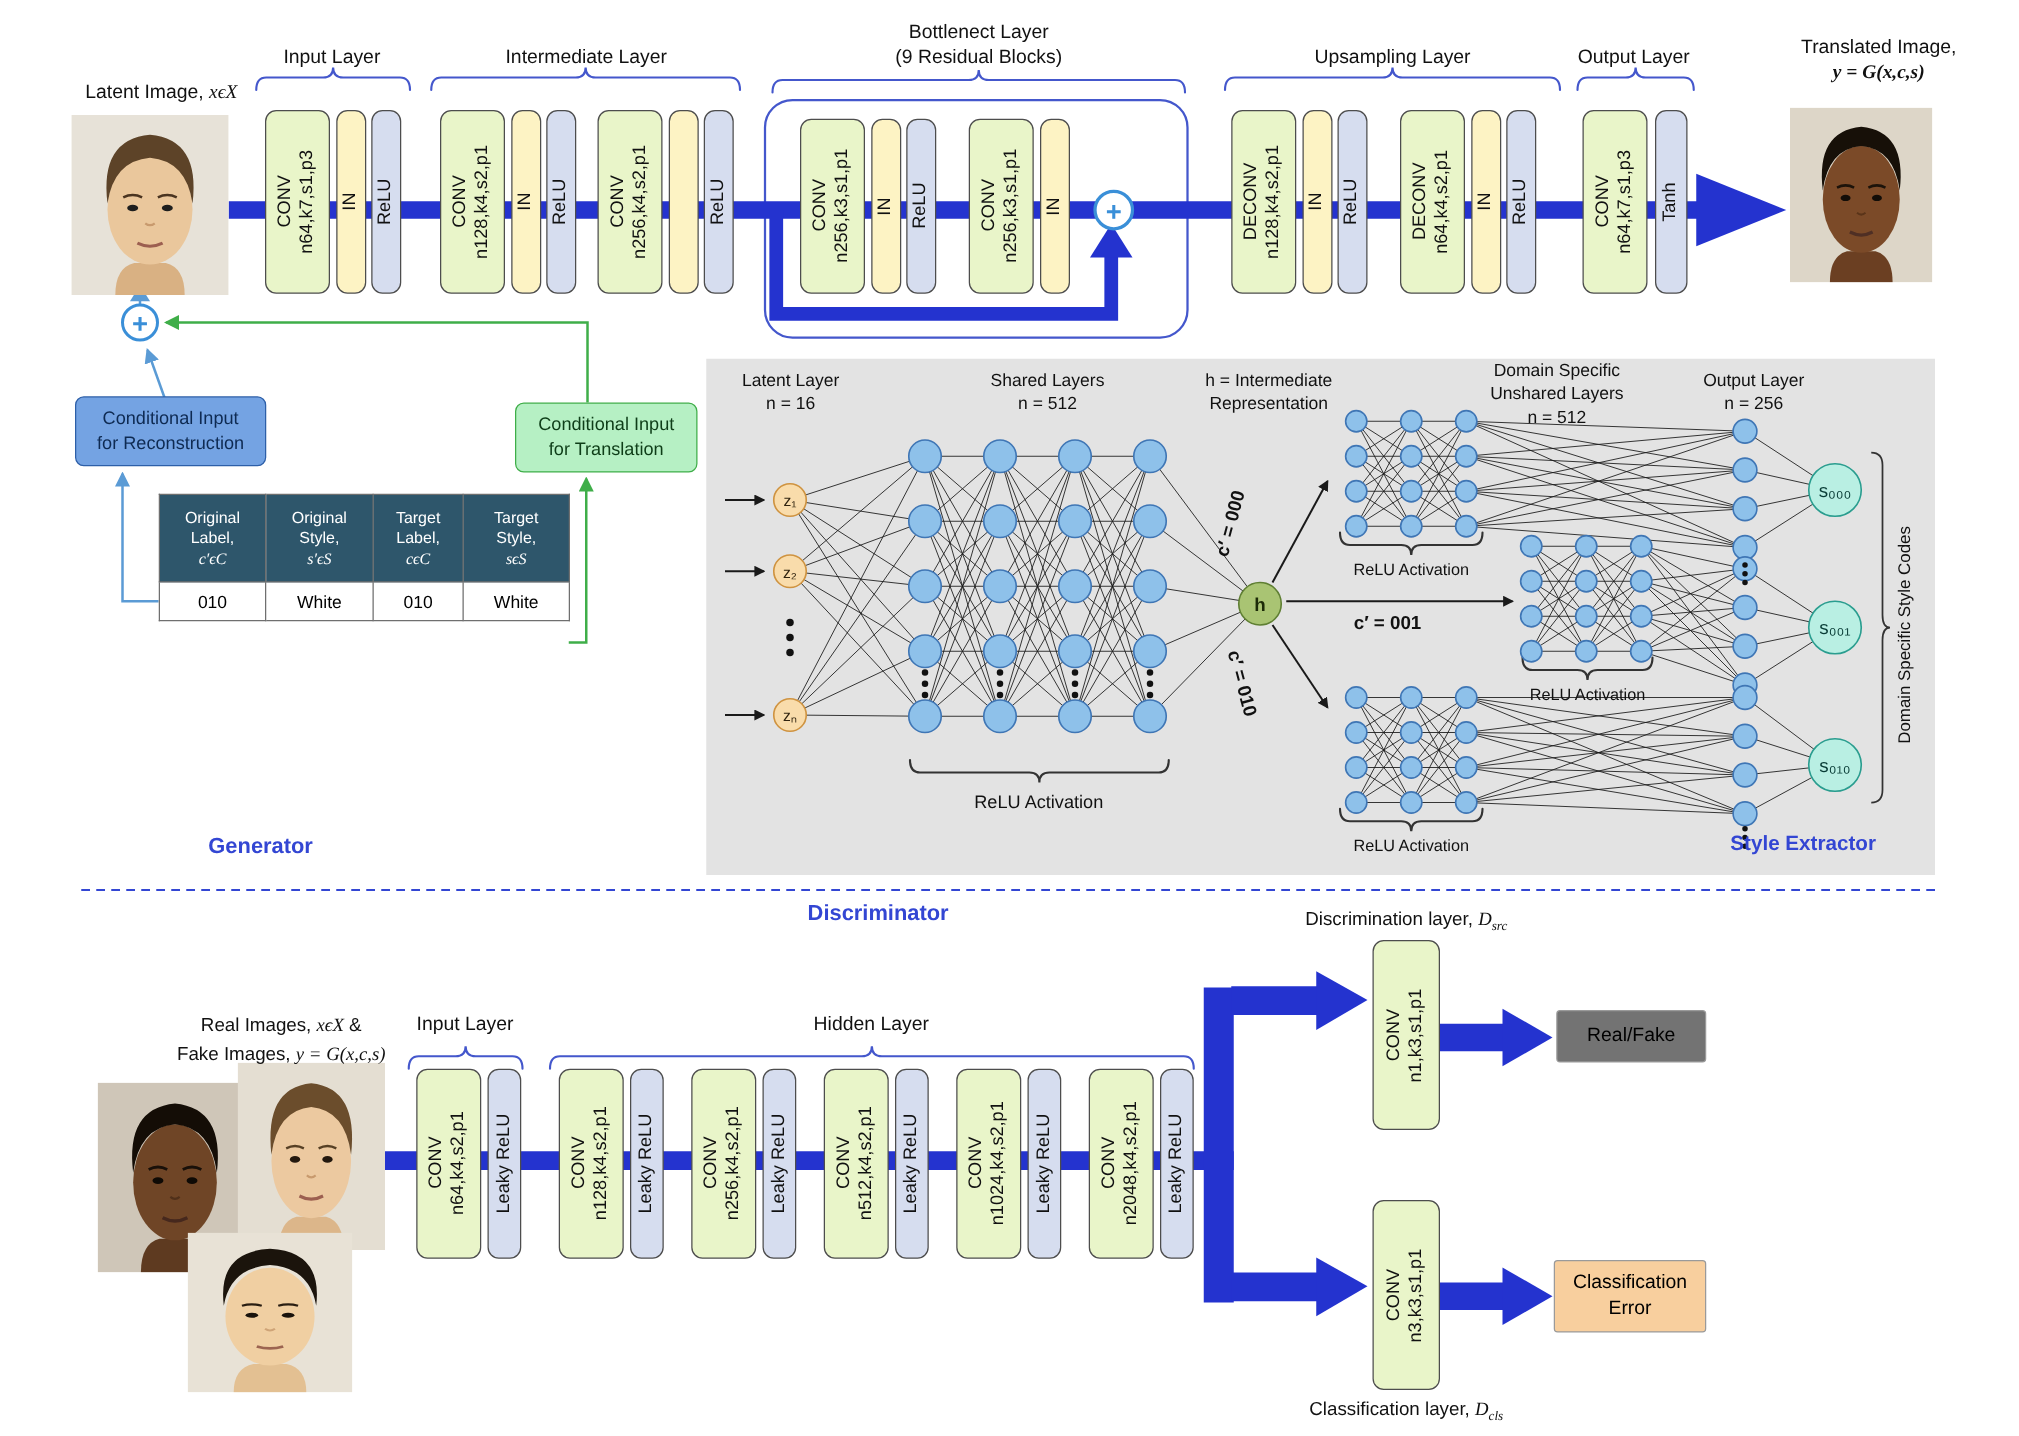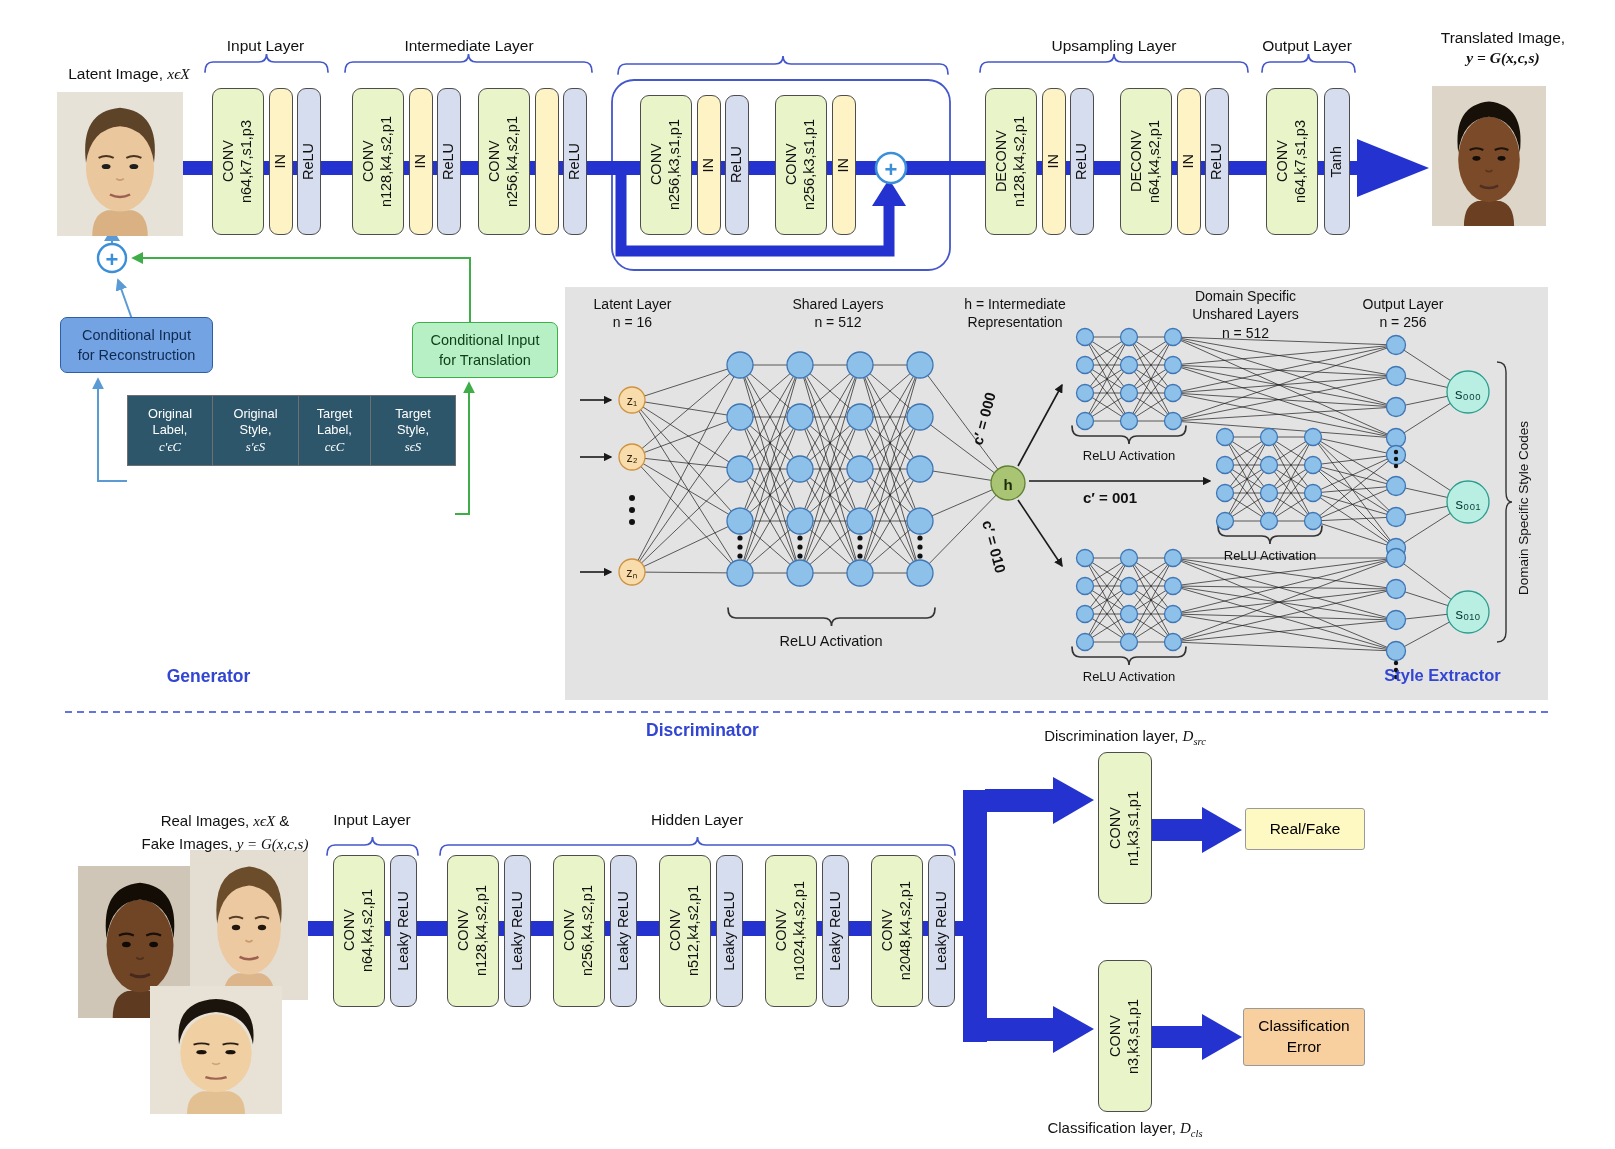--- a/index.html
+++ b/index.html
@@ -23,21 +23,21 @@
   .cond.recon{background:#74a3e3;border:1.5px solid #2d5fa8;color:#0e2a52}
   .cond.trans{background:#b6f0c4;border:1.5px solid #3fae49;color:#0e3d18}
   table.ctable{position:absolute;border-collapse:collapse;table-layout:fixed;background:#fff}
   .ctable th,.ctable td{border:1.2px solid #6f6f6f;text-align:center;vertical-align:middle}
   .ctable th{background:#2e566b;color:#fff;font-weight:normal;font-size:12.8px;line-height:1.3;height:70px;padding:2px}
   .ctable td{height:31px;font-size:14px;background:#fff}
   .hl{display:block}
   td.cblue{background:#a9d3e8}
   td.cgreen{background:#b5e2af}
   .outbox{position:absolute;display:flex;flex-direction:column;align-items:center;justify-content:center;font-size:15.5px;border:1px solid #9a9a9a;border-radius:3px;line-height:1.35}
-  .rf{background:#fef9c3}
+  .rf{background:#737373}
   .ce{background:#f8cf9e}
   .face{position:absolute;overflow:hidden}
   .vside{position:absolute;writing-mode:vertical-rl;transform:rotate(180deg);font-size:13.5px;color:#111;text-align:center}
   .plus{font-size:22px;font-weight:bold;fill:#3a8fd8;text-anchor:middle;dominant-baseline:central}
   .nodetxt{font-size:12.5px;fill:#30230f;text-anchor:middle;dominant-baseline:central}
   .htxt{font-size:15px;font-weight:bold;fill:#1c2b08;text-anchor:middle;dominant-baseline:central}
   .stxt{font-size:15px;fill:#093c36;text-anchor:middle;dominant-baseline:central}
   .relulab{font-size:14.5px;text-anchor:middle;fill:#111}
   .relusm{font-size:13px;text-anchor:middle;fill:#111}
   .clabel{font-size:15px;font-weight:bold;fill:#111;text-anchor:middle}
@@ -587,20 +587,24 @@
     </svg>
   </div>
 
   <div class="lbl" style="left:38px;top:64px;width:182px"><span>Latent Image, </span><span class="math">xϵX</span></div>
   <div class="lbl" style="left:1396px;top:28px;width:214px">
     <span class="hl">Translated Image,</span>
     <span class="hl math" style="font-weight:bold">y = G(x,c,s)</span>
   </div>
   <div class="lbl" style="left:198px;top:36px;width:135px">Input Layer</div>
   <div class="lbl" style="left:333px;top:36px;width:272px">Intermediate Layer</div>
+  <div class="lbl" style="left:618px;top:16px;width:330px">
+    <span class="hl">Bottlenect Layer</span>
+    <span class="hl">(9 Residual Blocks)</span>
+  </div>
   <div class="lbl" style="left:978px;top:36px;width:272px">Upsampling Layer</div>
   <div class="lbl" style="left:1251px;top:36px;width:112px">Output Layer</div>
 
   <div class="blk conv" style="left:212px;top:88px;width:52px;height:147px">
       <div class="vt">
         <span>CONV</span>
         <span>n64,k7,s1,p3</span>
       </div>
     </div>
   <div class="blk inb" style="left:269px;top:88px;width:24px;height:147px">
@@ -756,20 +760,26 @@
             <span class="hl math">cϵC</span>
           </th>
         <th>
             <span class="hl">Target</span>
             <span class="hl">Style,</span>
             <span class="hl math">sϵS</span>
           </th>
       </tr>
     </thead>
     <tbody>
+      <tr>
+        <td>010</td>
+        <td>White</td>
+        <td>010</td>
+        <td>White</td>
+      </tr>
     </tbody>
   </table>
 
   <div class="blue-label" style="left:146px;top:666px;width:125px">Generator</div>
 
   <div class="lbl sm" style="left:575px;top:295px;width:115px">
       <span class="hl">Latent Layer</span>
       <span class="hl">n = 16</span>
     </div>
   <div class="lbl sm" style="left:768px;top:295px;width:140px">

